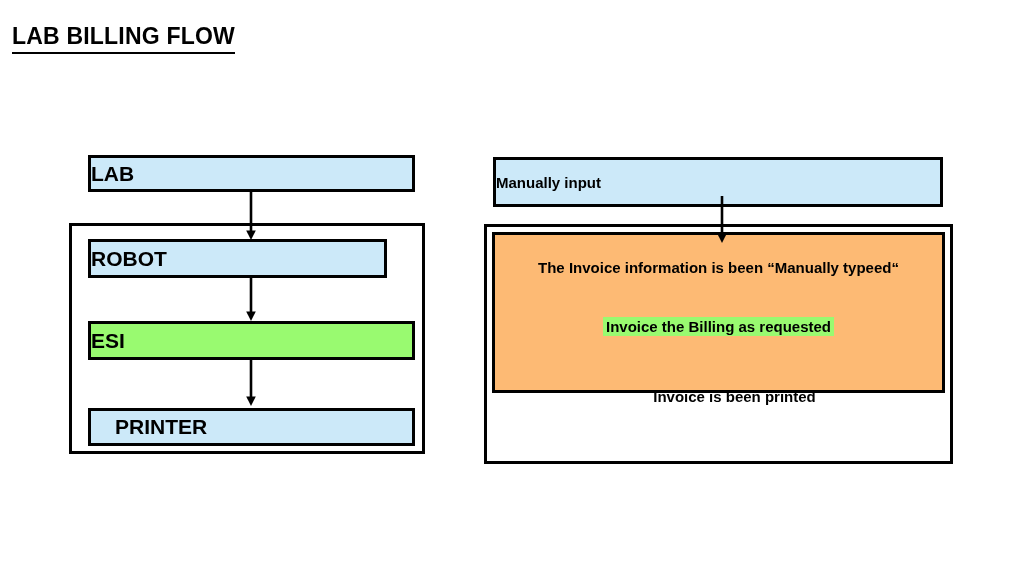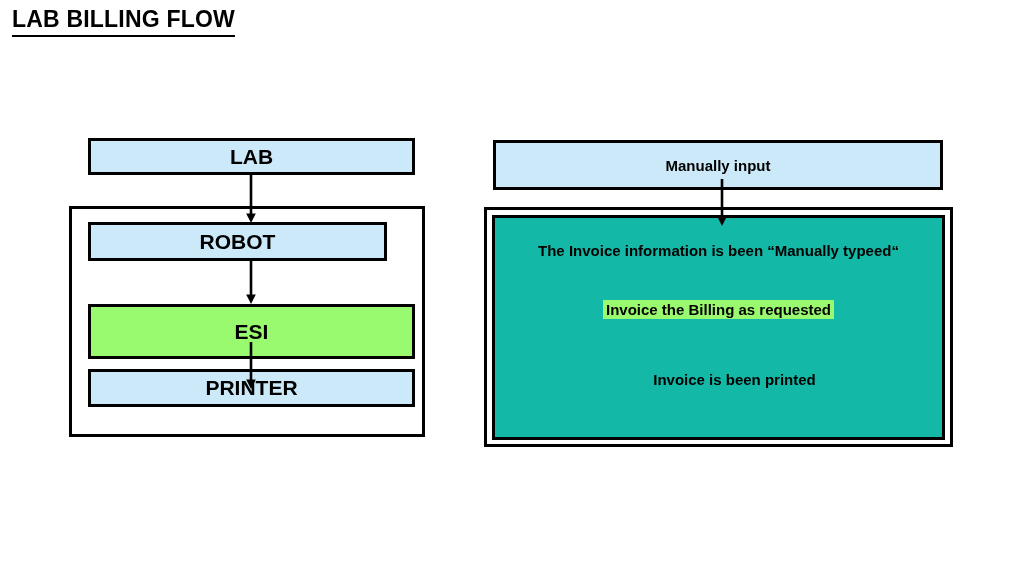--- a/index.html
+++ b/index.html
@@ -14,20 +14,21 @@
     position: relative;
     overflow: hidden;
     font-family: "Liberation Sans", sans-serif;
     -webkit-font-smoothing: antialiased;
   }
 
   .slide {
     position: absolute;
     inset: 0;
     background: #ffffff;
+    margin-top: 17px;
   }
 
   
   .slide-title {
     position: absolute;
     left: 12px;
     top: 5px;
     font-size: 23px;
     font-weight: bold;
     color: #000000;
@@ -38,21 +39,21 @@
     white-space: nowrap;
   }
 
   
   .node {
     position: absolute;
     box-sizing: border-box;
     border: 3px solid #000000;
     display: flex;
     align-items: center;
-    justify-content: center;
+    justify-content: flex-start;
     color: #000000;
     font-weight: bold;
     text-align: center;
   }
   .fill-blue  { background: #cce9f9; }
   .fill-green { background: #99fa70; }
 
   
   .group-box {
     position: absolute;
@@ -66,36 +67,36 @@
     position: absolute;
     z-index: 5;
     overflow: visible;
   }
   .connector svg { display: block; overflow: visible; }
 
   
   #lab-node    { left: 88px;  top: 138px; width: 327px; height: 37px; font-size: 21px; }
   #left-group  { left: 69px;  top: 206px; width: 356px; height: 231px; }
   #robot-node  { left: 88px;  top: 222px; width: 299px; height: 39px; font-size: 21px; }
-  #esi-node    { left: 88px;  top: 304px; width: 327px; height: 55px; font-size: 21px; }
-  #printer-node{ left: 88px;  top: 369px; width: 327px; height: 38px; font-size: 21px; }
+  #esi-node    { left: 88px;  top: 304px; width: 327px; height: 39px; font-size: 21px; }
+  #printer-node{ left: 88px;  top: 391px; width: 327px; height: 38px; font-size: 21px; padding-left: 24px; }
 
   #arrow-lab-robot   { left: 244px; top: 174px; }
   #arrow-robot-esi   { left: 244px; top: 260px; }
   #arrow-esi-printer { left: 244px; top: 342px; }
 
   
   #manual-input-node { left: 493px; top: 140px; width: 450px; height: 50px; font-size: 15px; }
   #right-group       { left: 484px; top: 207px; width: 469px; height: 240px; }
   #right-panel {
     position: absolute;
-    left: 492px; top: 215px; width: 453px; height: 225px;
+    left: 492px; top: 215px; width: 453px; height: 161px;
     box-sizing: border-box;
     border: 3px solid #000000;
-    background: #14b8a6;
+    background: #fdba74;
   }
   #arrow-manual-panel { left: 715px; top: 179px; }
 
   .panel-line {
     position: absolute;
     left: 0;
     width: 100%;
     text-align: center;
     font-size: 15px;
     font-weight: bold;

